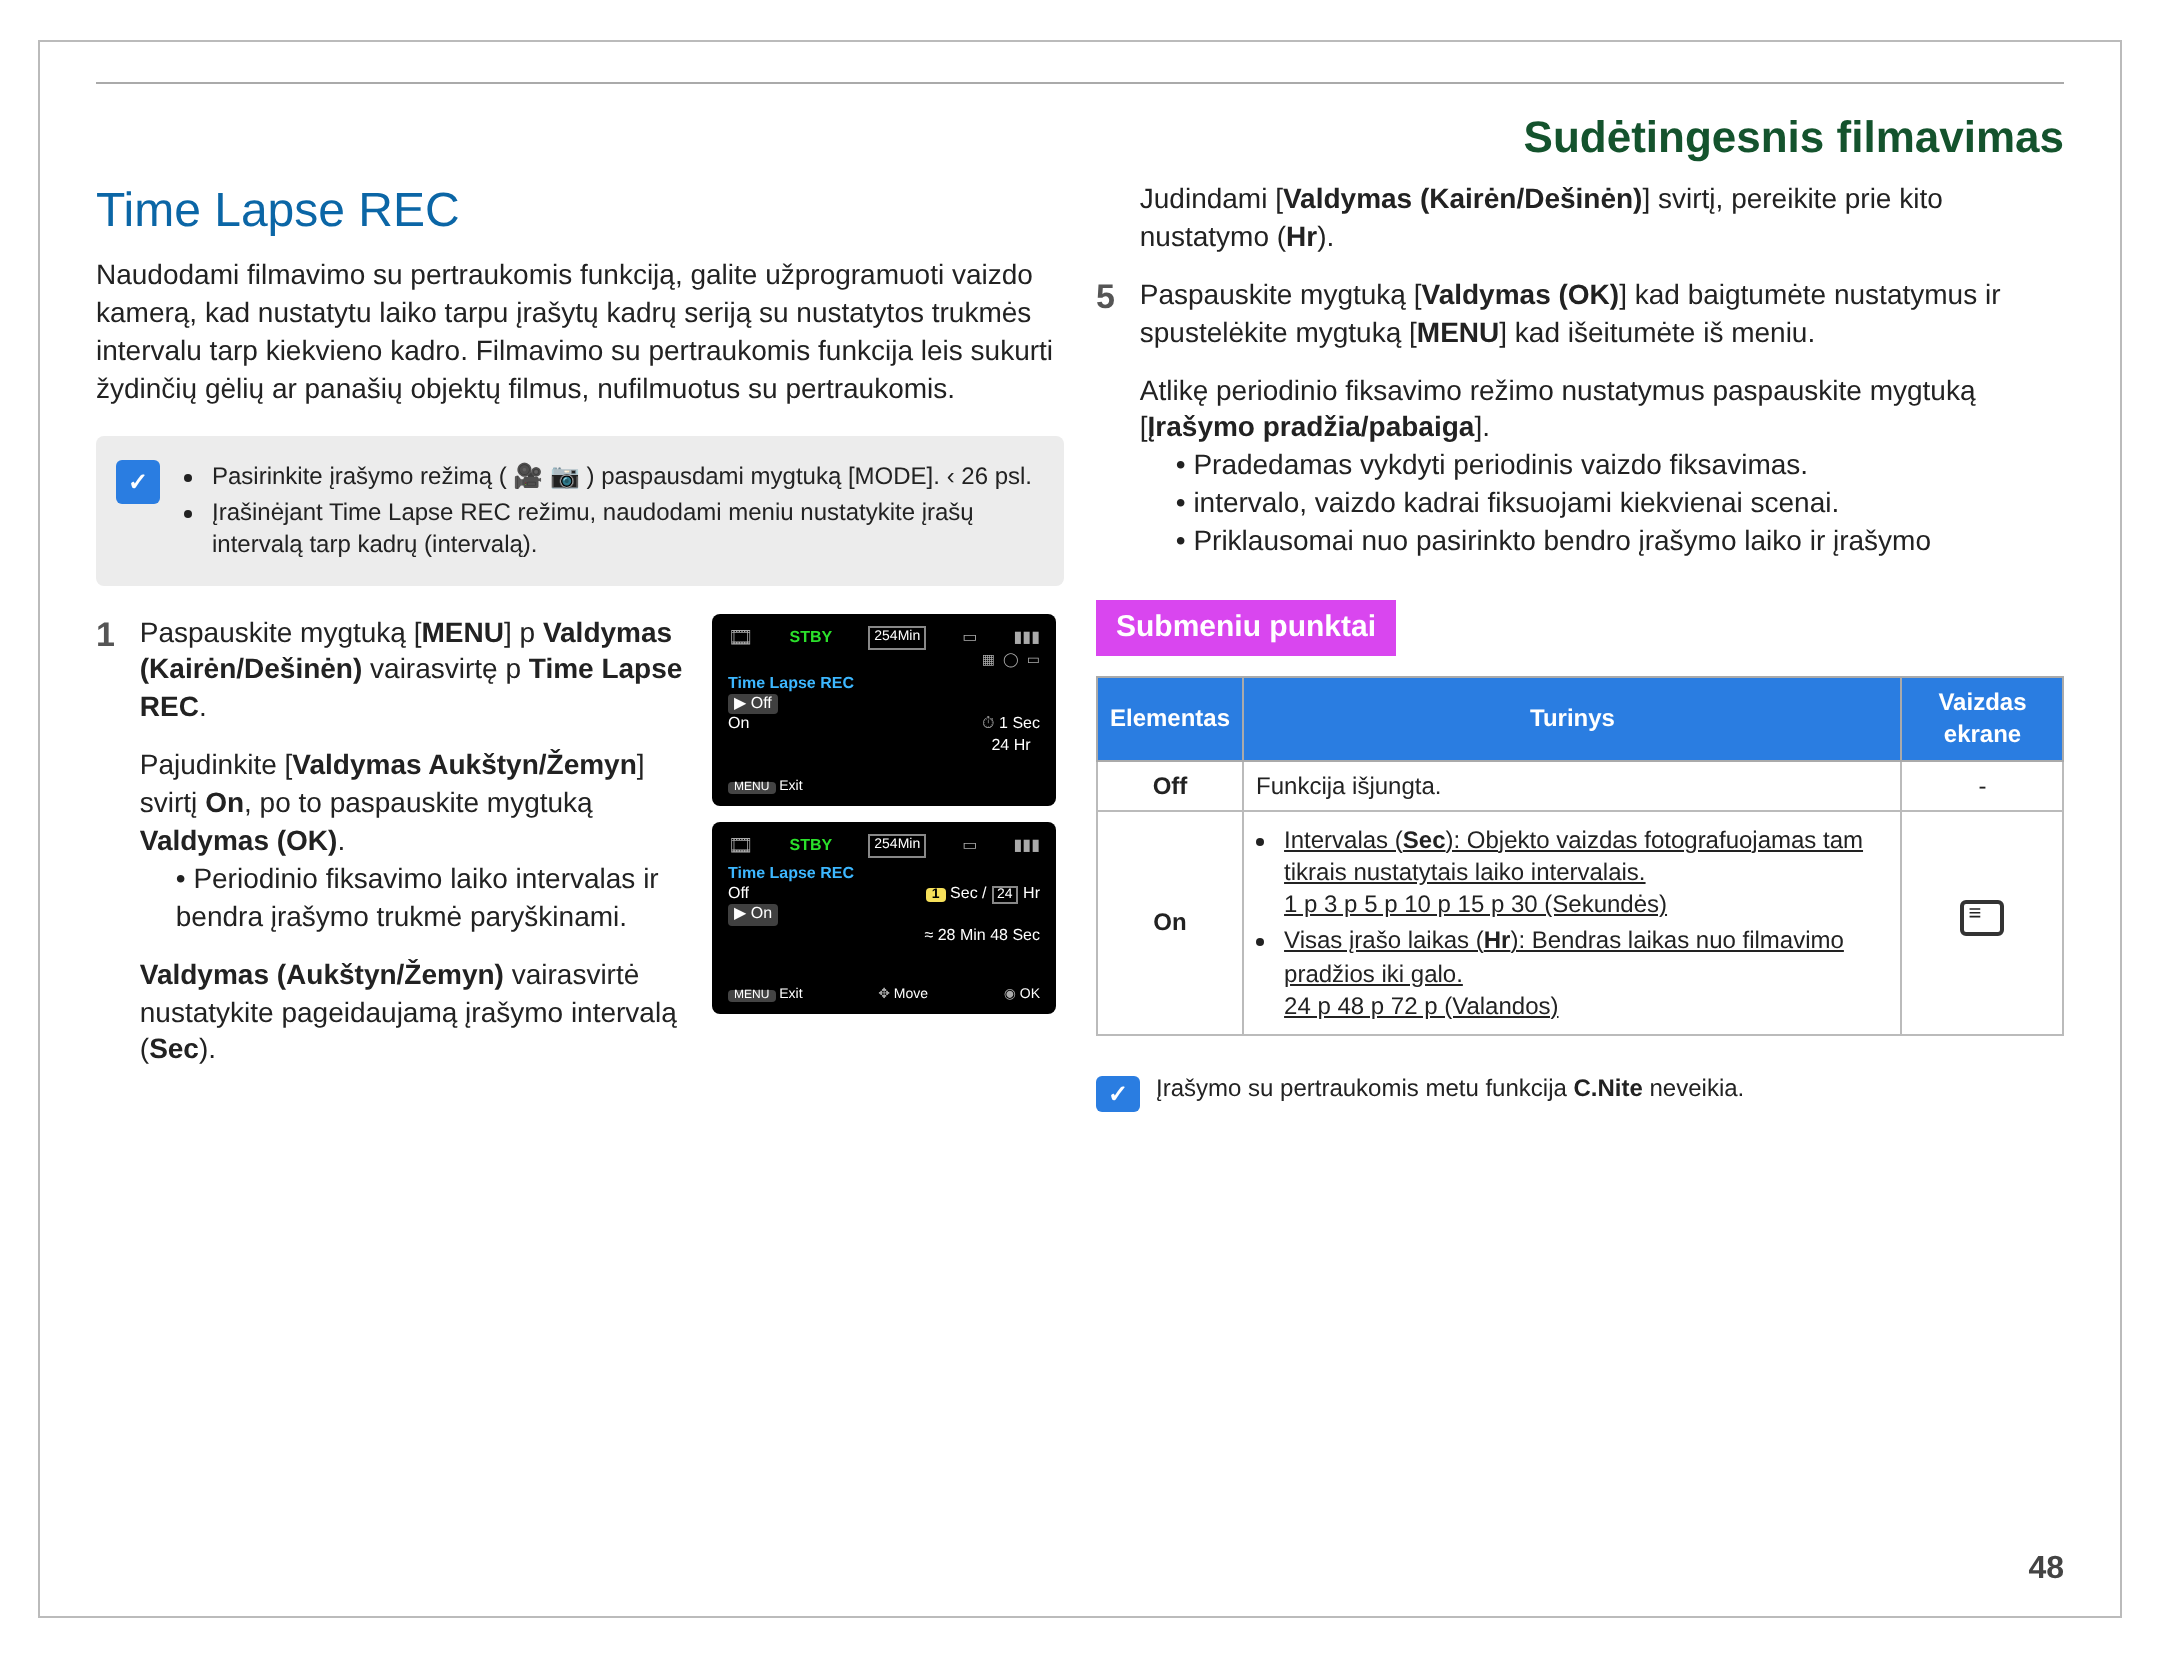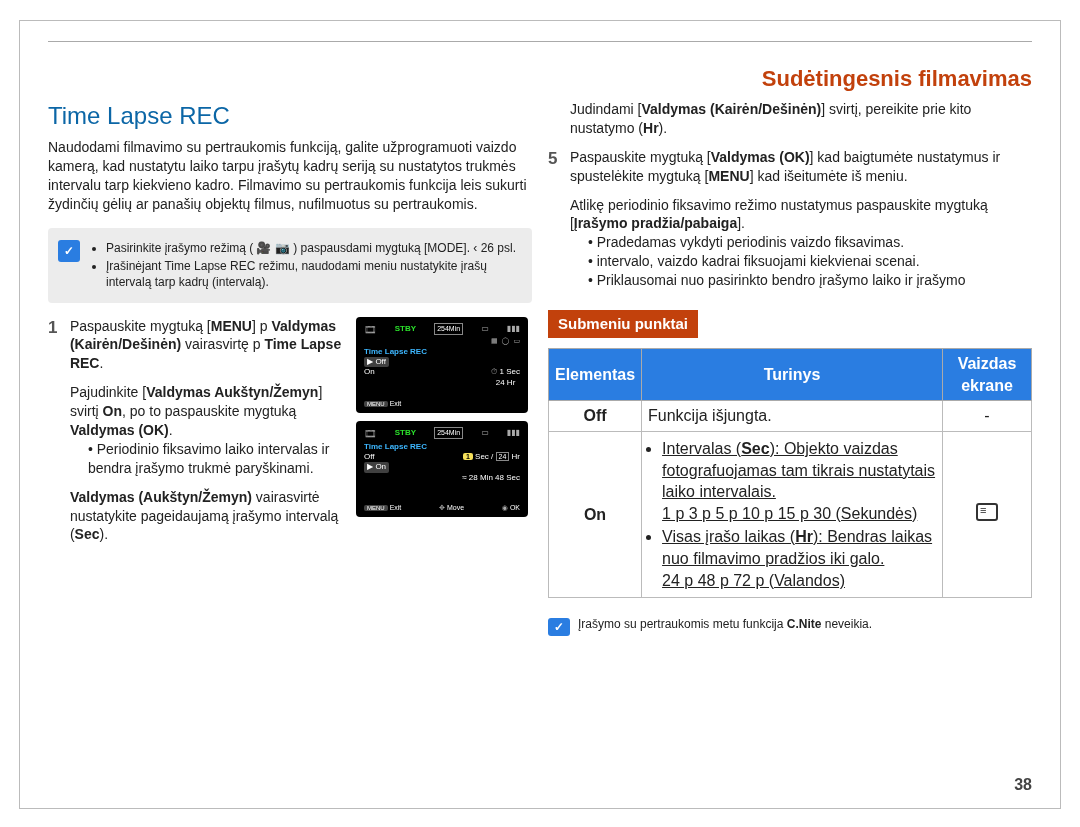--- a/index.html
+++ b/index.html
@@ -18,22 +18,22 @@
   }
   .inner {
     border-top: 1px solid #aaa;
     margin: 20px 28px 0 28px;
     position: relative;
   }
   .chapter {
     text-align: right;
     font-size: 22px;
     font-weight: bold;
-    color: #c2410c;
-    margin: 24px 0 8px 0;
+    color: #14532d;
+    margin: 14px 0 8px 0;
   }
   .cols {
     display: flex;
     gap: 16px;
   }
   .col {
     flex: 1 1 0;
     min-width: 0;
     font-size: 14px;
     line-height: 1.35;
@@ -125,32 +125,32 @@
   .screen .stby { color: #2be02b; font-weight: bold; }
   .screen .title2 { color: #3db7ff; font-weight: bold; margin-top: 2px; }
   .screen .row { display:flex; justify-content: space-between; }
   .screen .sel { background:#404040; color:#fff; padding:0 3px; border-radius:2px; }
   .screen .boxed { border:1px solid #888; padding:0 2px; font-size:7px; }
   .screen .bottombar { position:absolute; left:8px; right:8px; bottom:4px; display:flex; justify-content:space-between; font-size:7px; }
   .screen .menu-chip { background:#444; padding:0 3px; border-radius:2px; font-size:6px; }
   .screen .icongrey { color:#aaa; }
   .small-yel { background:#f6e05a; color:#000; padding:0 3px; border-radius:2px; font-size:7px; font-weight:bold; }
   .subhead {
-    background: #c2410c;
+    background: #d946ef;
     color: #fff;
     display: inline-block;
     padding: 4px 10px;
     font-weight: bold;
     font-size: 15px;
     margin: 10px 0 10px 0;
   }
   table.sub {
     border-collapse: collapse;
     width: 100%;
-    font-size: 16px;
+    font-size: 12px;
   }
   table.sub th {
     background: #2a7de1;
     color: #fff;
     font-weight: bold;
     border: 1px solid #aaa;
     padding: 4px 6px;
     text-align: center;
   }
   table.sub td {
@@ -371,14 +371,14 @@
           <div class="nb-icon" style="width:18px;height:18px;line-height:18px;font-size:12px;">✓</div>
           <div>
             <span>Įrašymo su pertraukomis metu funkcija </span><b>C.Nite</b><span> neveikia.</span>
           </div>
         </div>
 
       </div>
     </div>
   </div>
 
-  <div class="pagenum">38</div>
+  <div class="pagenum">48</div>
 </div>
 
 </body></html>

